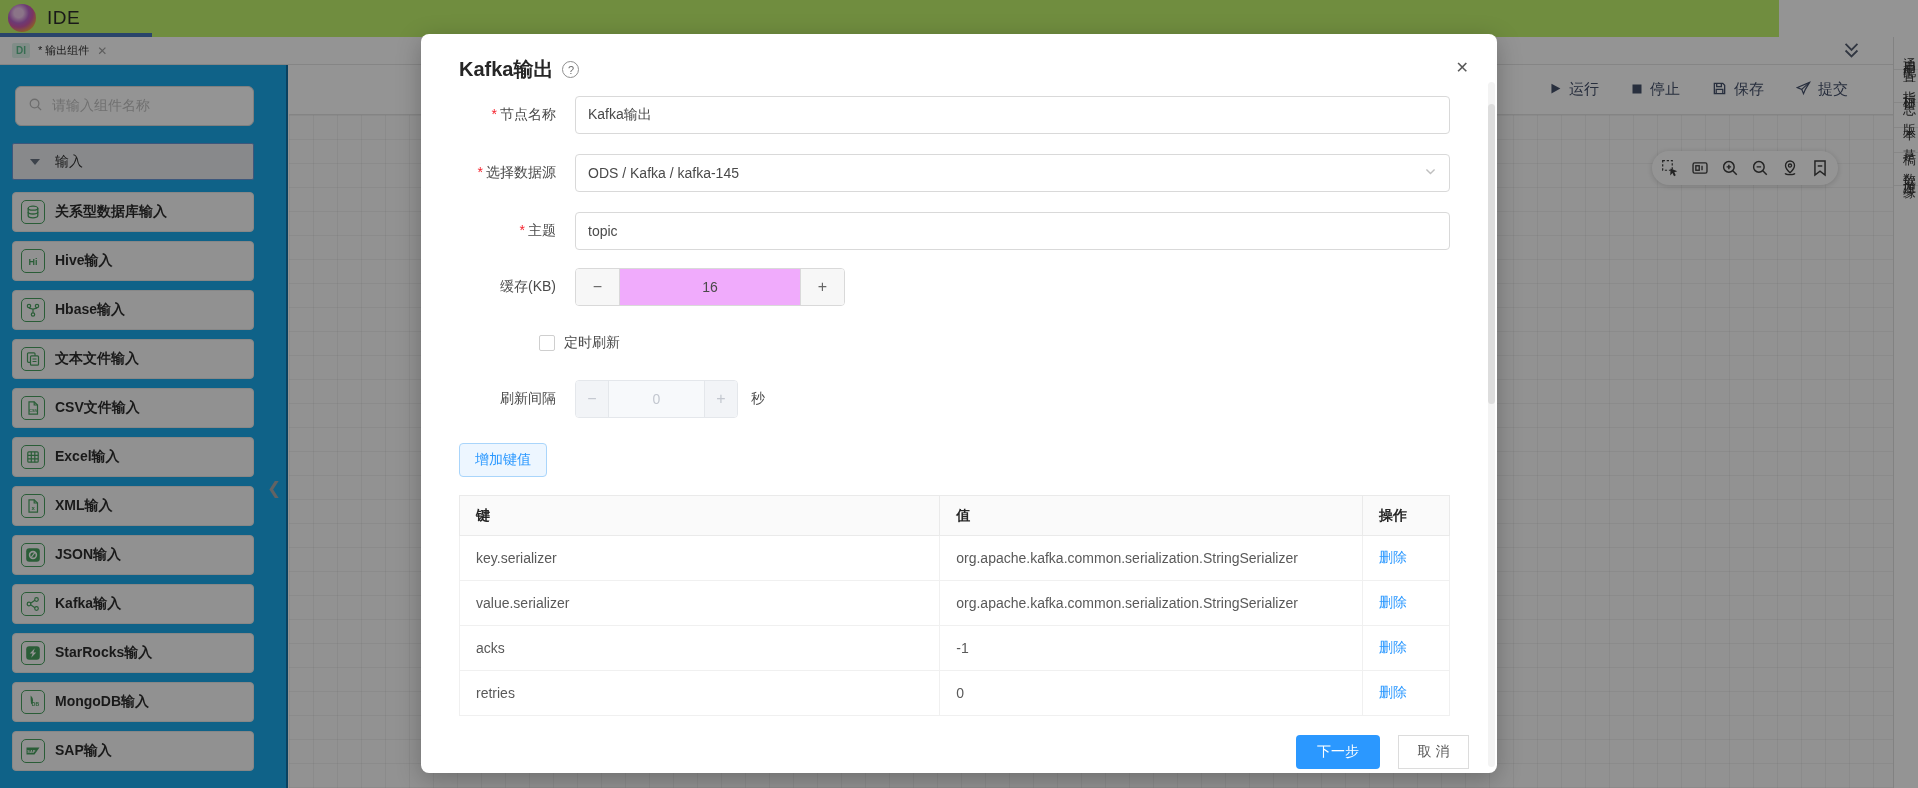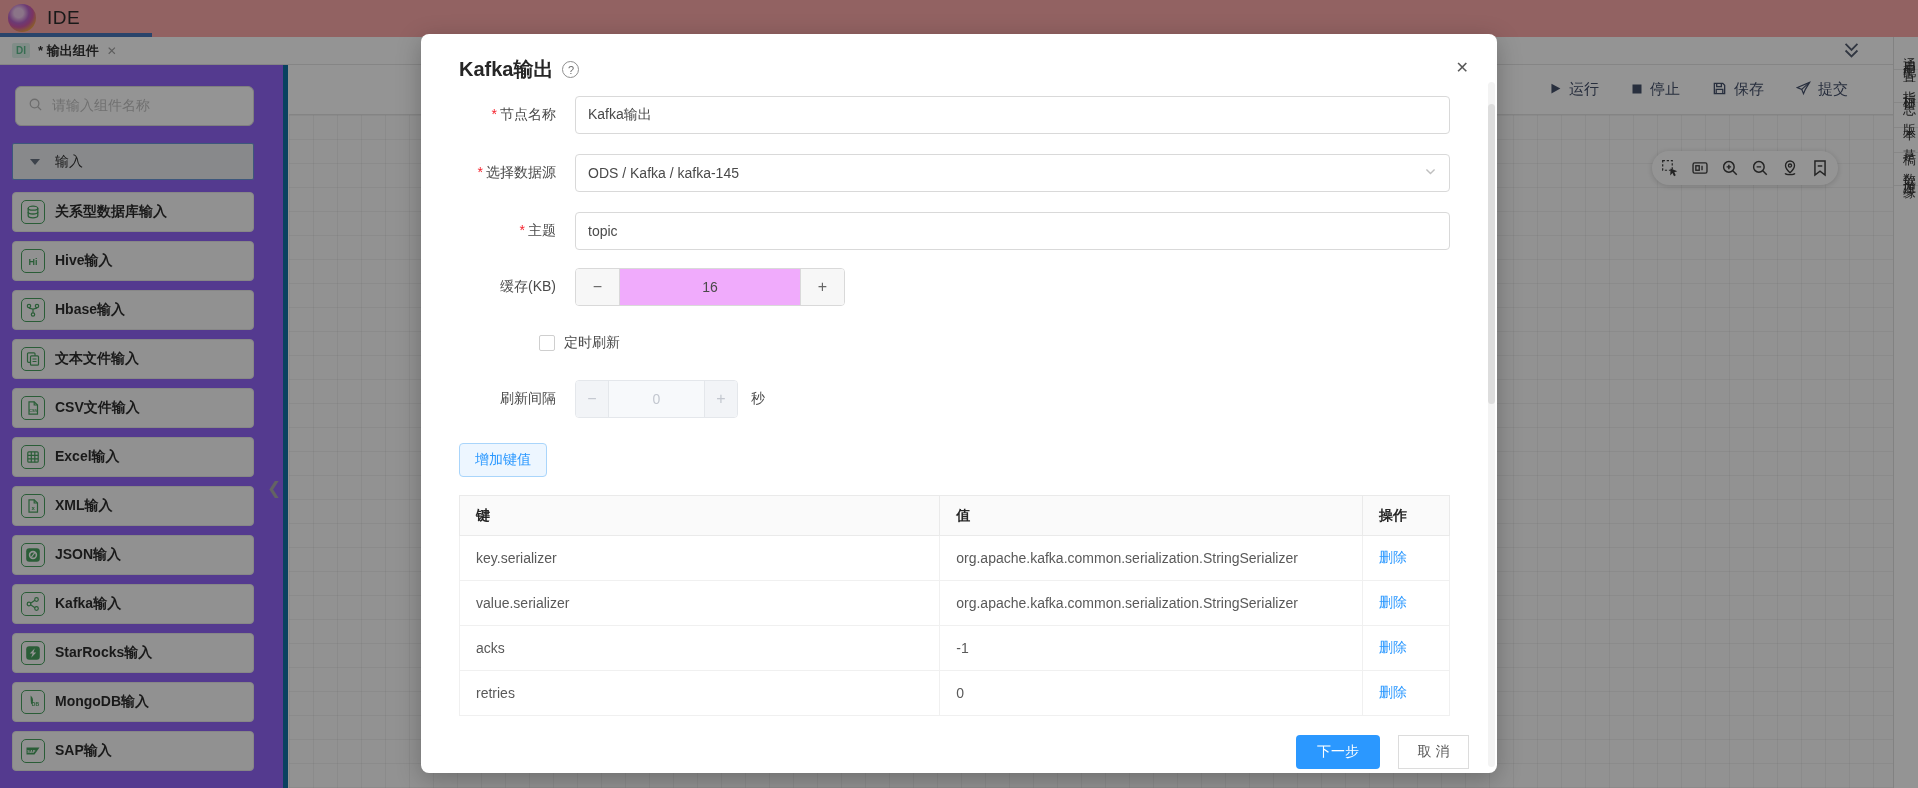--- a/index.html
+++ b/index.html
@@ -1,36 +1,36 @@
 <!DOCTYPE html>
 <html><head>
 <meta charset="utf-8">
 <style>
   * { margin:0; padding:0; box-sizing:border-box; }
   html,body { width:1918px; height:788px; overflow:hidden; background:#fff;
     font-family:"Liberation Sans","DejaVu Sans",sans-serif; position:relative; }
 
   
-  .app-header { position:absolute; left:0; top:0; width:1918px; height:37px; background:#fca5a5; }
+  .app-header { position:absolute; left:0; top:0; width:1779px; height:37px; background:#bef264; }
   .logo { position:absolute; left:8px; top:4px; width:28px; height:28px; border-radius:50%;
     background:radial-gradient(circle at 38% 32%, #eec5ea 0 18%, #b65cc6 40%, #d04fa5 55%, #f2a235 78%, #ead743 100%); }
   .app-title { position:absolute; left:47px; top:7px; font-size:19px; color:#1f1f1f; letter-spacing:0.5px; }
   .tab-indicator { position:absolute; left:0; top:33px; width:152px; height:4px; background:#3d6eb4; }
 
   
   .doc-tabbar { position:absolute; left:0; top:37px; width:1893px; height:28px; background:#fff;
     border-bottom:1px solid #e3e3e3; display:flex; align-items:center;text-align:center; }
   .doc-tab { margin-left:12px; display:flex; align-items:center; gap:8px; }
   .di-badge { background:#dcf3e9; color:#57b887; font-size:10px; font-weight:bold; padding:2px 4px; border-radius:2px; }
-  .doc-tab-label { font-size:13px; color:#262626; font-weight:bold; }
+  .doc-tab-label { font-size:11px; color:#262626; font-weight:normal; }
   .tab-close { color:#9b9b9b; font-size:12px; }
   .collapse-chevrons { margin-left:auto; margin-right:32px; display:flex; align-items:center; }
 
   
-  .sidebar { position:absolute; left:0; top:65px; width:288px; height:723px; background:#8b5cf6; border-right:5px solid #0369a1; }
+  .sidebar { position:absolute; left:0; top:65px; width:288px; height:723px; background:#0ea5e9; border-right:2px solid #0369a1; }
   .search-box { position:absolute; left:15px; top:21px; width:239px; height:40px; border:1px solid #d9d9d9;
     border-radius:6px; display:flex; align-items:center; padding:0 12px; gap:9px; background:#fff; }
   .search-placeholder { color:#bfbfbf; font-size:14px; }
   .group-header { position:absolute; left:12px; top:78px; width:242px; height:37px; background:#e9ebef;
     border:1px solid #6291d4; border-radius:2px; display:flex; align-items:center; padding-left:17px; gap:15px; }
   .caret-down { width:0; height:0; border-left:5px solid transparent; border-right:5px solid transparent; border-top:6px solid #5f6b7a; }
   .group-label { font-size:14px; color:#262626; font-weight:500; }
   .side-list { position:absolute; left:12px; top:127px; width:242px; }
   .side-item { height:40px; margin-bottom:9px; background:#fafafa; border:1px solid #e7e7e7; border-radius:4px;
     display:flex; align-items:center; padding-left:8px; gap:10px; }

